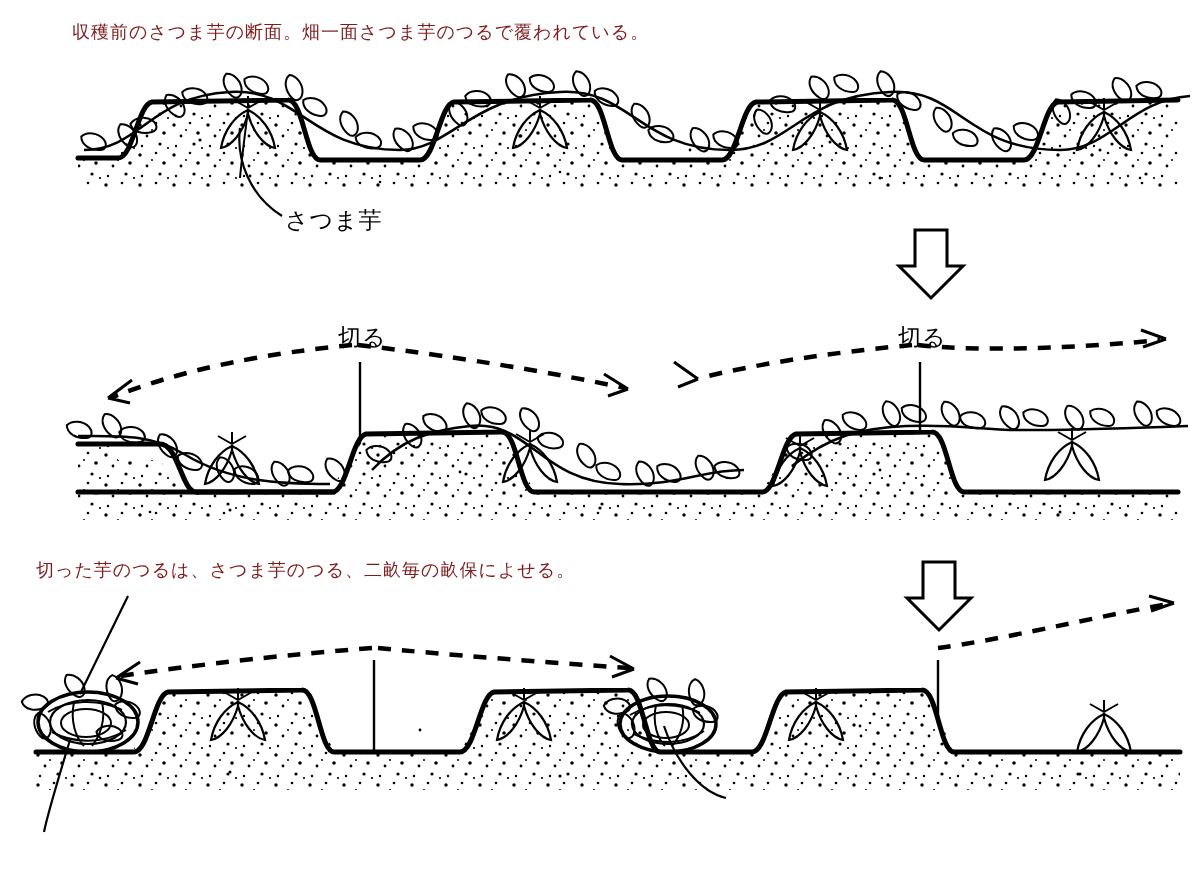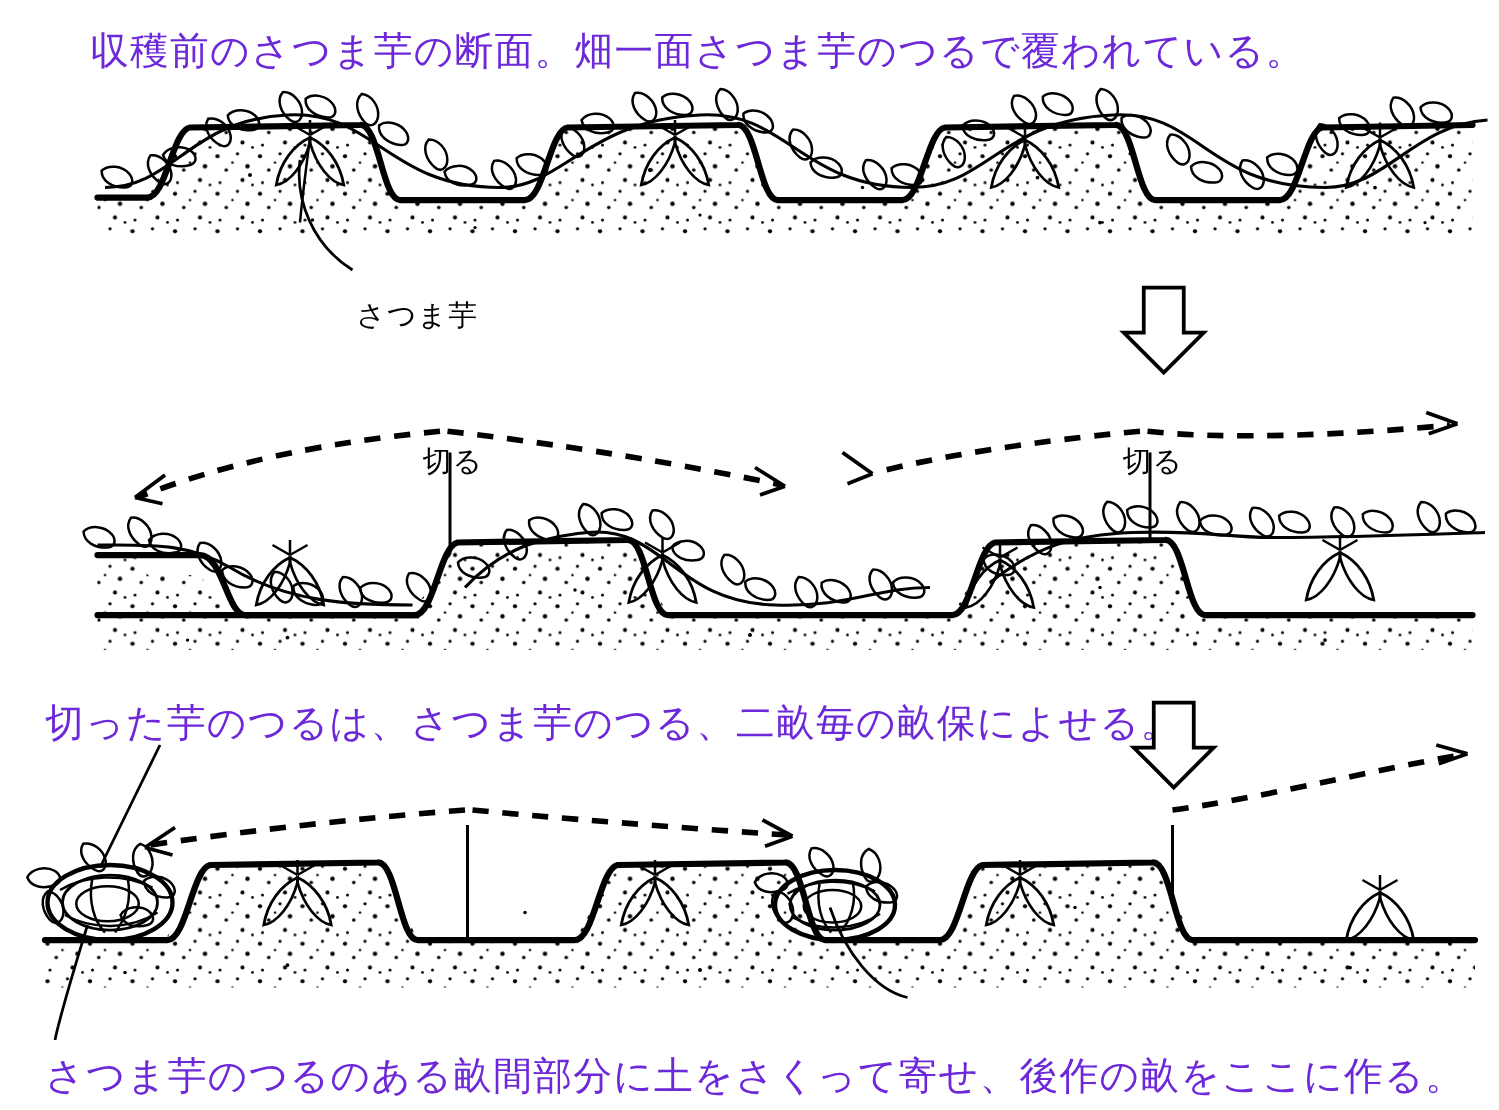--- a/index.html
+++ b/index.html
@@ -1,43 +1,42 @@
 <!DOCTYPE html>
 <html><head>
 <meta charset="utf-8">
 <style>
   html,body{margin:0;padding:0;background:#ffffff;}
   body{width:1199px;height:888px;overflow:hidden;
        font-family:"DejaVu Serif","Liberation Serif",serif;color:#000;}
   #page{position:relative;width:1199px;height:888px;background:#fff;}
-  .cap{position:absolute;white-space:nowrap;font-size:31px;letter-spacing:1px;
-       font-family:Liberation Sans, sans-serif;color:#6d28d9;}
+  .cap{position:absolute;white-space:nowrap;font-size:18px;letter-spacing:1px;
+       font-family:Liberation Sans, sans-serif;color:#7f1d1d;}
   .lbl{position:absolute;white-space:nowrap;font-size:23px;letter-spacing:1px;
-       font-family:Liberation Mono, monospace;color:#000;margin-top:32px;}
+       font-family:Liberation Mono, monospace;color:#000;}
   svg{position:absolute;left:0;top:0;}
   .ink{fill:none;stroke:#000;}
 </style>
 </head>
 <body>
 
 <div id="page">
 
   <div class="cap" style="left:72px; top:20px;">収穫前のさつま芋の断面。畑一面さつま芋のつるで覆われている。</div>
 
   <div class="lbl" style="left:285px; top:205px;">さつま芋</div>
 
 
   <div class="lbl" style="left:338px; top:322px;">切る</div>
 
   <div class="lbl" style="left:898px; top:322px;">切る</div>
 
   <div class="cap" style="left:36px; top:558px;">切った芋のつるは、さつま芋のつる、二畝毎の畝保によせる。</div>
 
 
-  <div class="cap" style="left:36px; top:840px;">さつま芋のつるのある畝間部分に土をさくって寄せ、後作の畝をここに作る。</div>
 
   <svg width="1199" height="888" viewBox="0 0 1199 888">
     <defs>
 
       <pattern id="soil" x="0" y="0" width="34" height="30" patternUnits="userSpaceOnUse">
         <rect width="34" height="30" fill="#fff"></rect>
         <circle cx="4" cy="5" r="1.7" fill="#000"></circle>
         <circle cx="20" cy="3" r="1.3" fill="#000"></circle>
         <circle cx="28" cy="13" r="1.8" fill="#000"></circle>
         <circle cx="11" cy="16" r="1.4" fill="#000"></circle>

